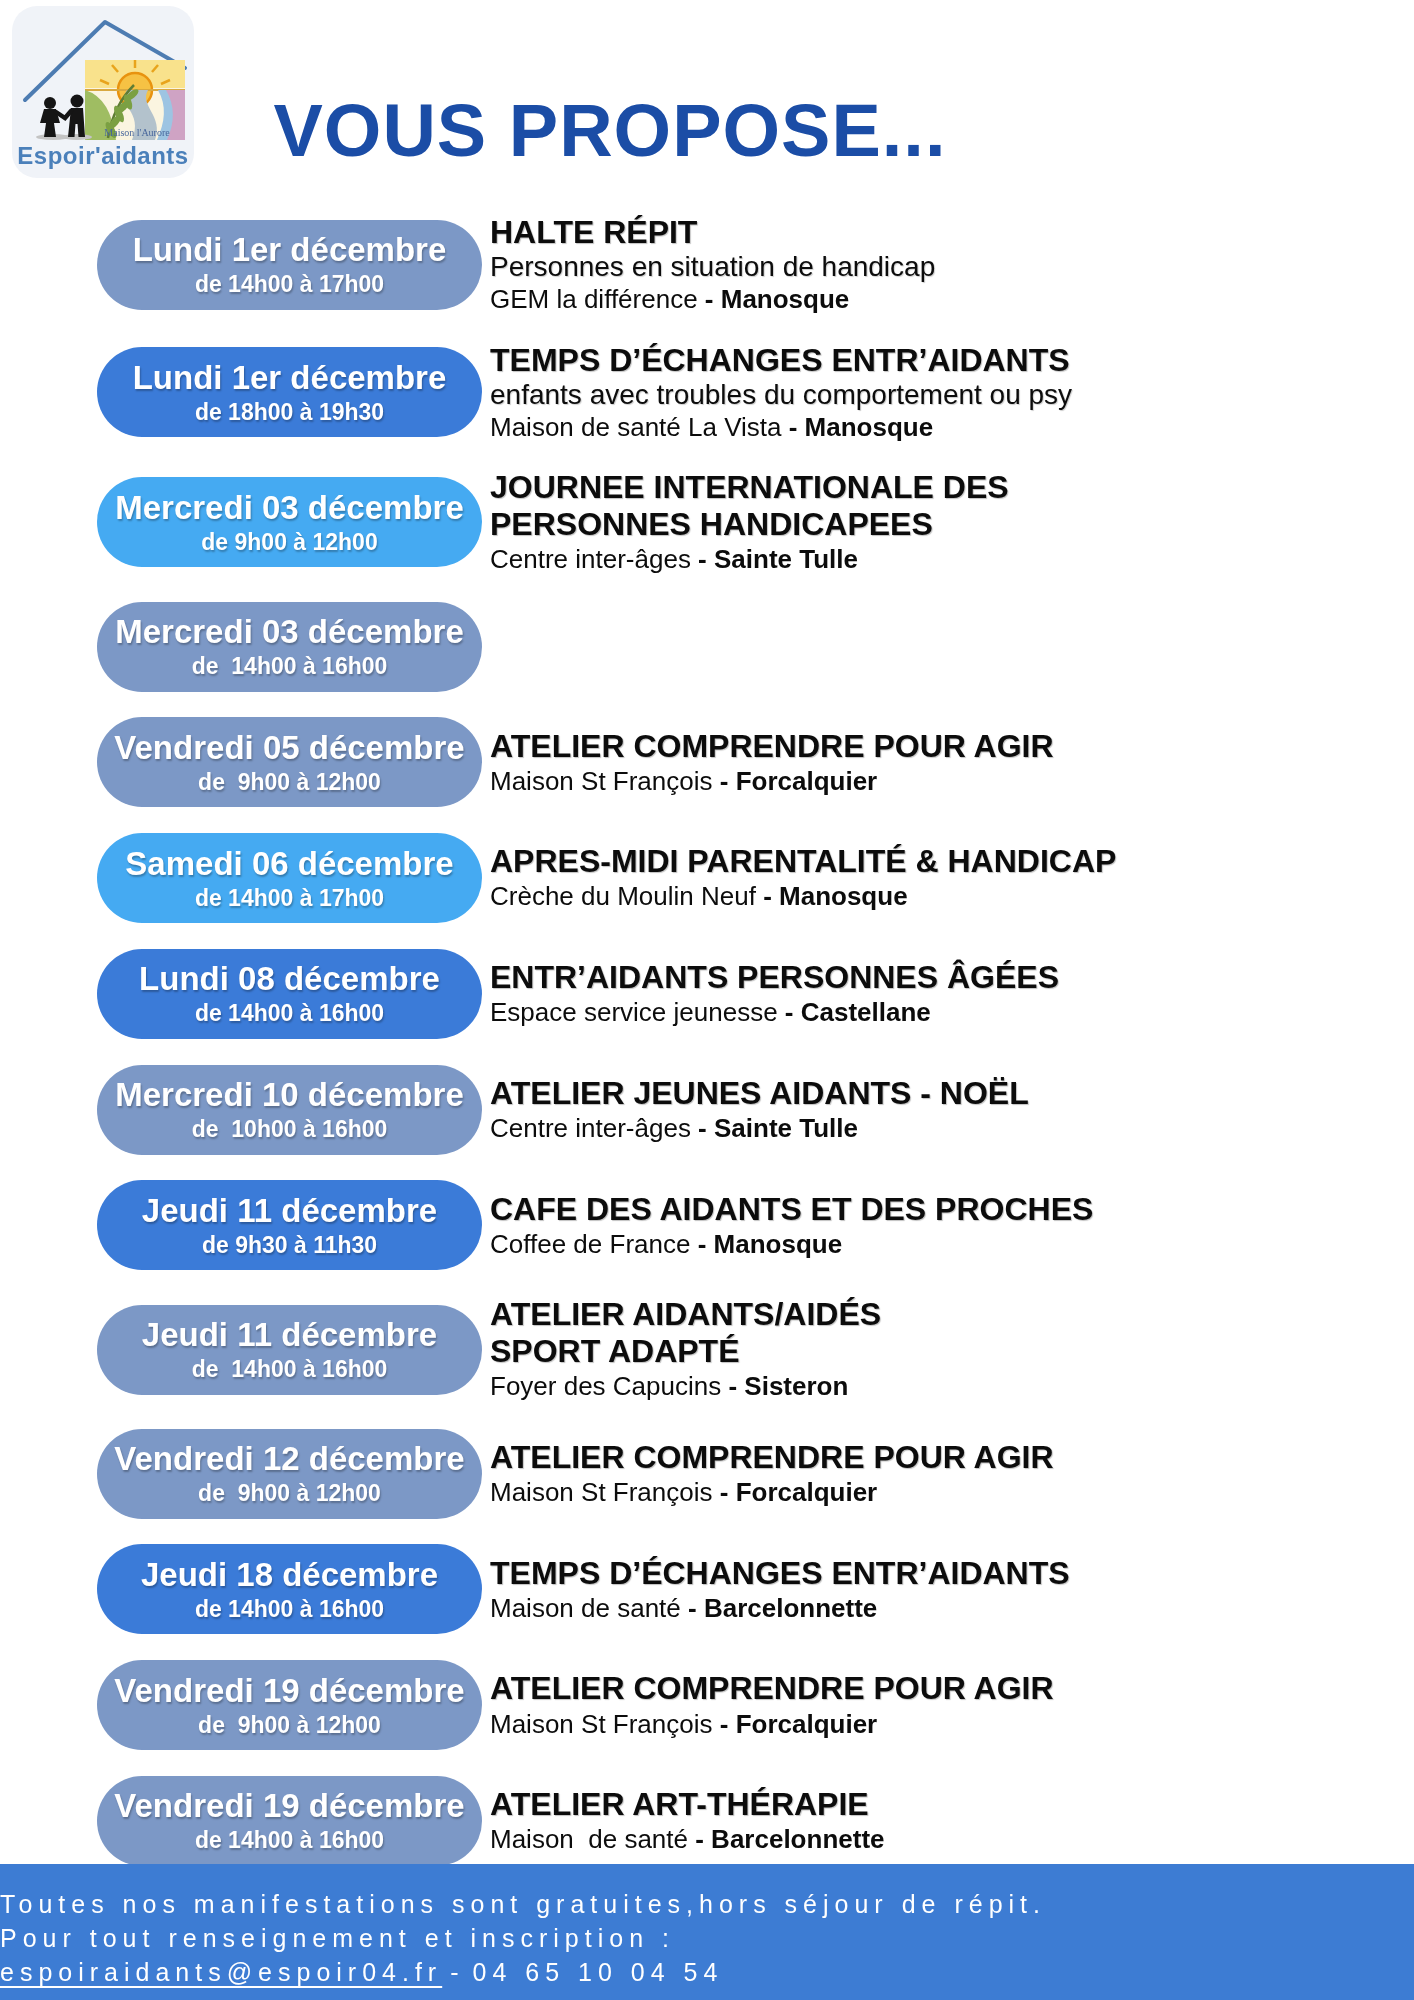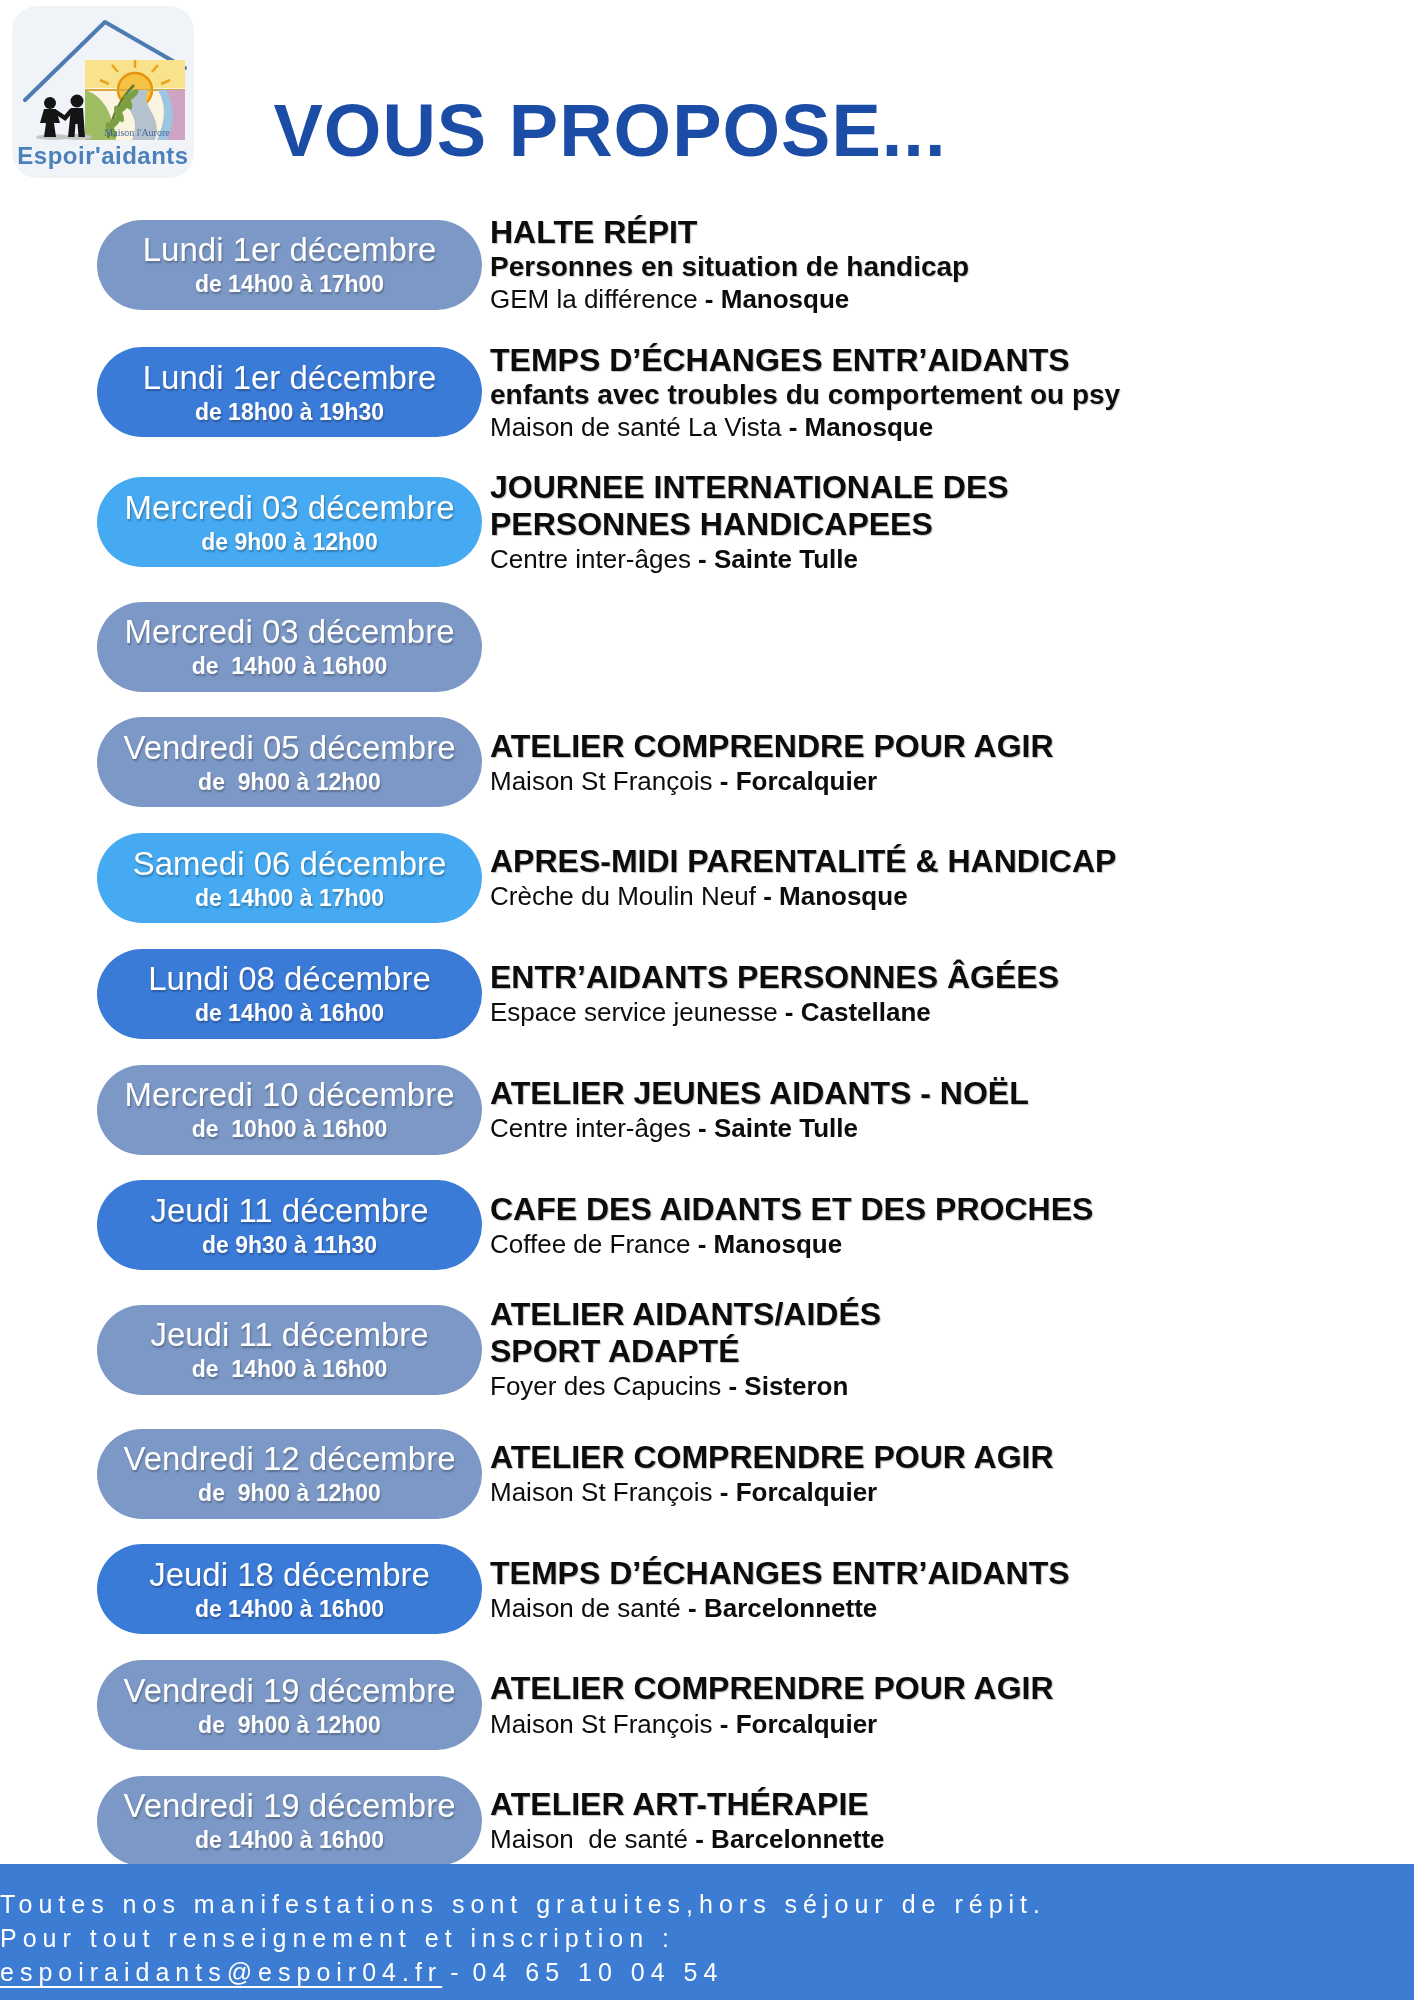--- a/index.html
+++ b/index.html
@@ -45,33 +45,33 @@
     flex: 0 0 auto;
     margin-left: 97px; width: 385px; height: 90px;
     border-radius: 46px; color: #fff;
     display: flex; flex-direction: column; align-items: center; justify-content: center;
     gap: 7px;
     text-shadow: 1px 2px 2px rgba(0,0,0,.28);
   }
   .pill-steel { background: var(--pill-steel); }
   .pill-blue  { background: var(--pill-blue); }
   .pill-sky   { background: var(--pill-sky); }
-  .pill-date { font-size: 33px; font-weight: normal; line-height: 1; white-space: pre; }
+  .pill-date { font-size: 33px; font-weight: bold; line-height: 1; white-space: pre; }
   .pill-time { font-size: 23px; font-weight: bold; line-height: 1; white-space: pre; }
 
   .event-details {
     flex: 1; margin-left: 8px; margin-right: 168px;
     color: #0c0c0c;
   }
   .event-title {
     font-size: 32px; font-weight: bold; line-height: 1.16;
     text-shadow: 1px 1px 1px rgba(0,0,0,.25);
   }
   .event-subtitle {
-    font-size: 28px; font-weight: bold; line-height: 1.15;
+    font-size: 28px; font-weight: normal; line-height: 1.15;
     text-shadow: 1px 1px 1px rgba(0,0,0,.2);
   }
   .event-location { font-size: 26px; line-height: 1.25; white-space: pre-wrap; }
   .event-location .city { font-weight: bold; }
 
   
   .footer-bar {
     position: absolute; left: 0; right: 0; bottom: 0; height: 113px;
     background: var(--footer-bg); color: #fff;
     text-align: left; font-weight: normal;

